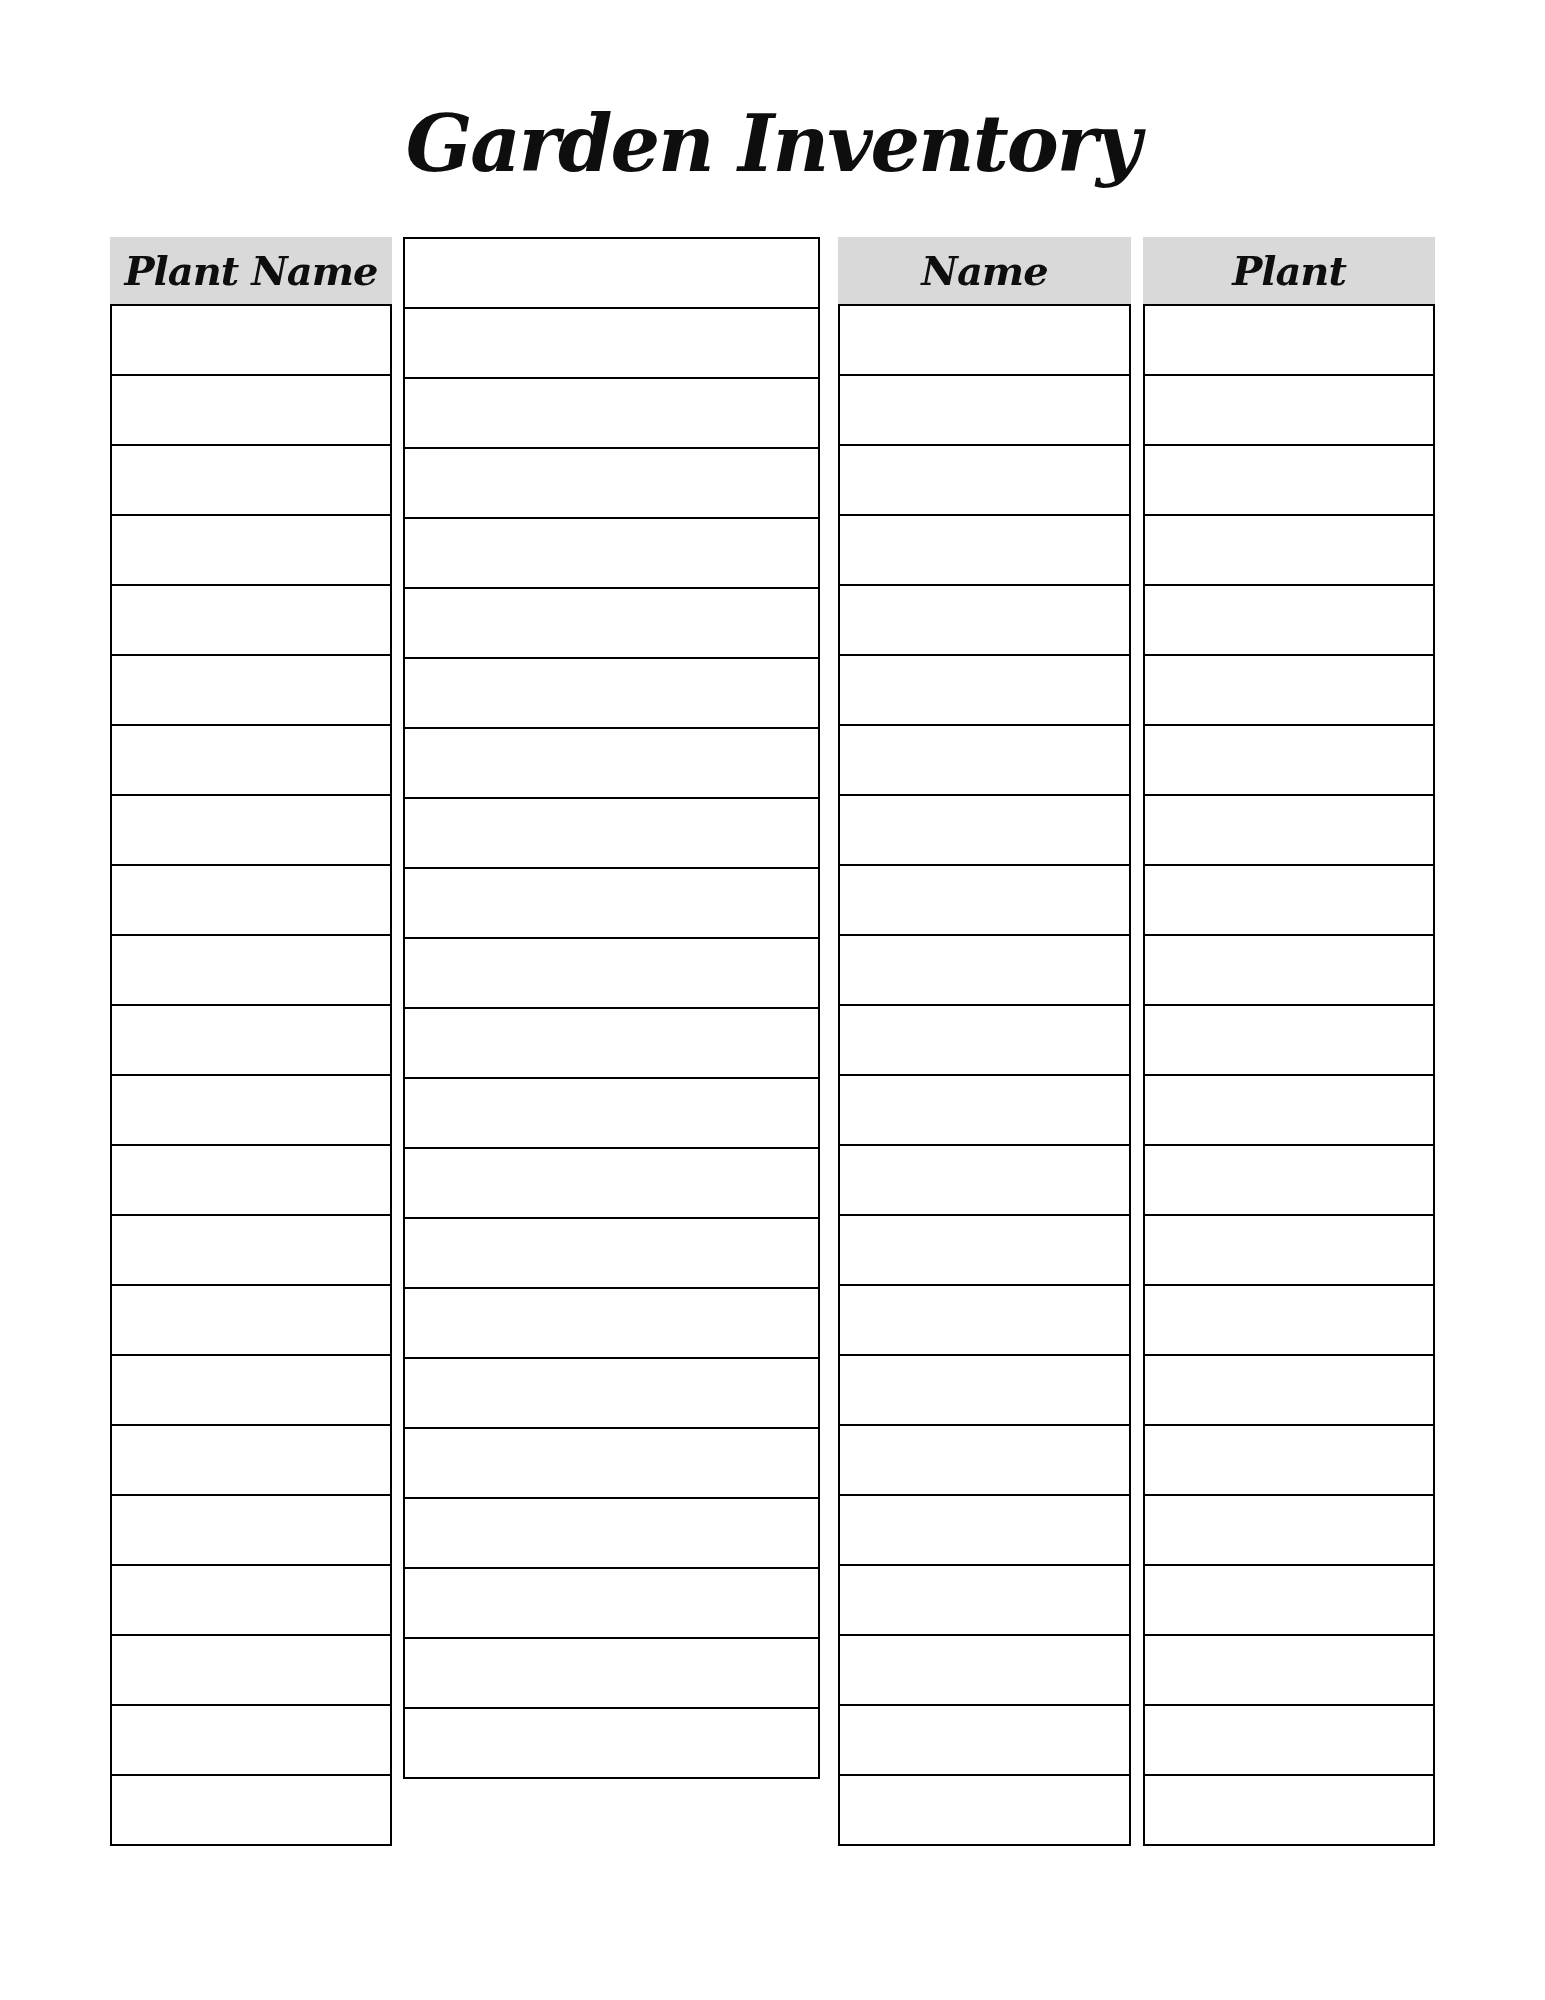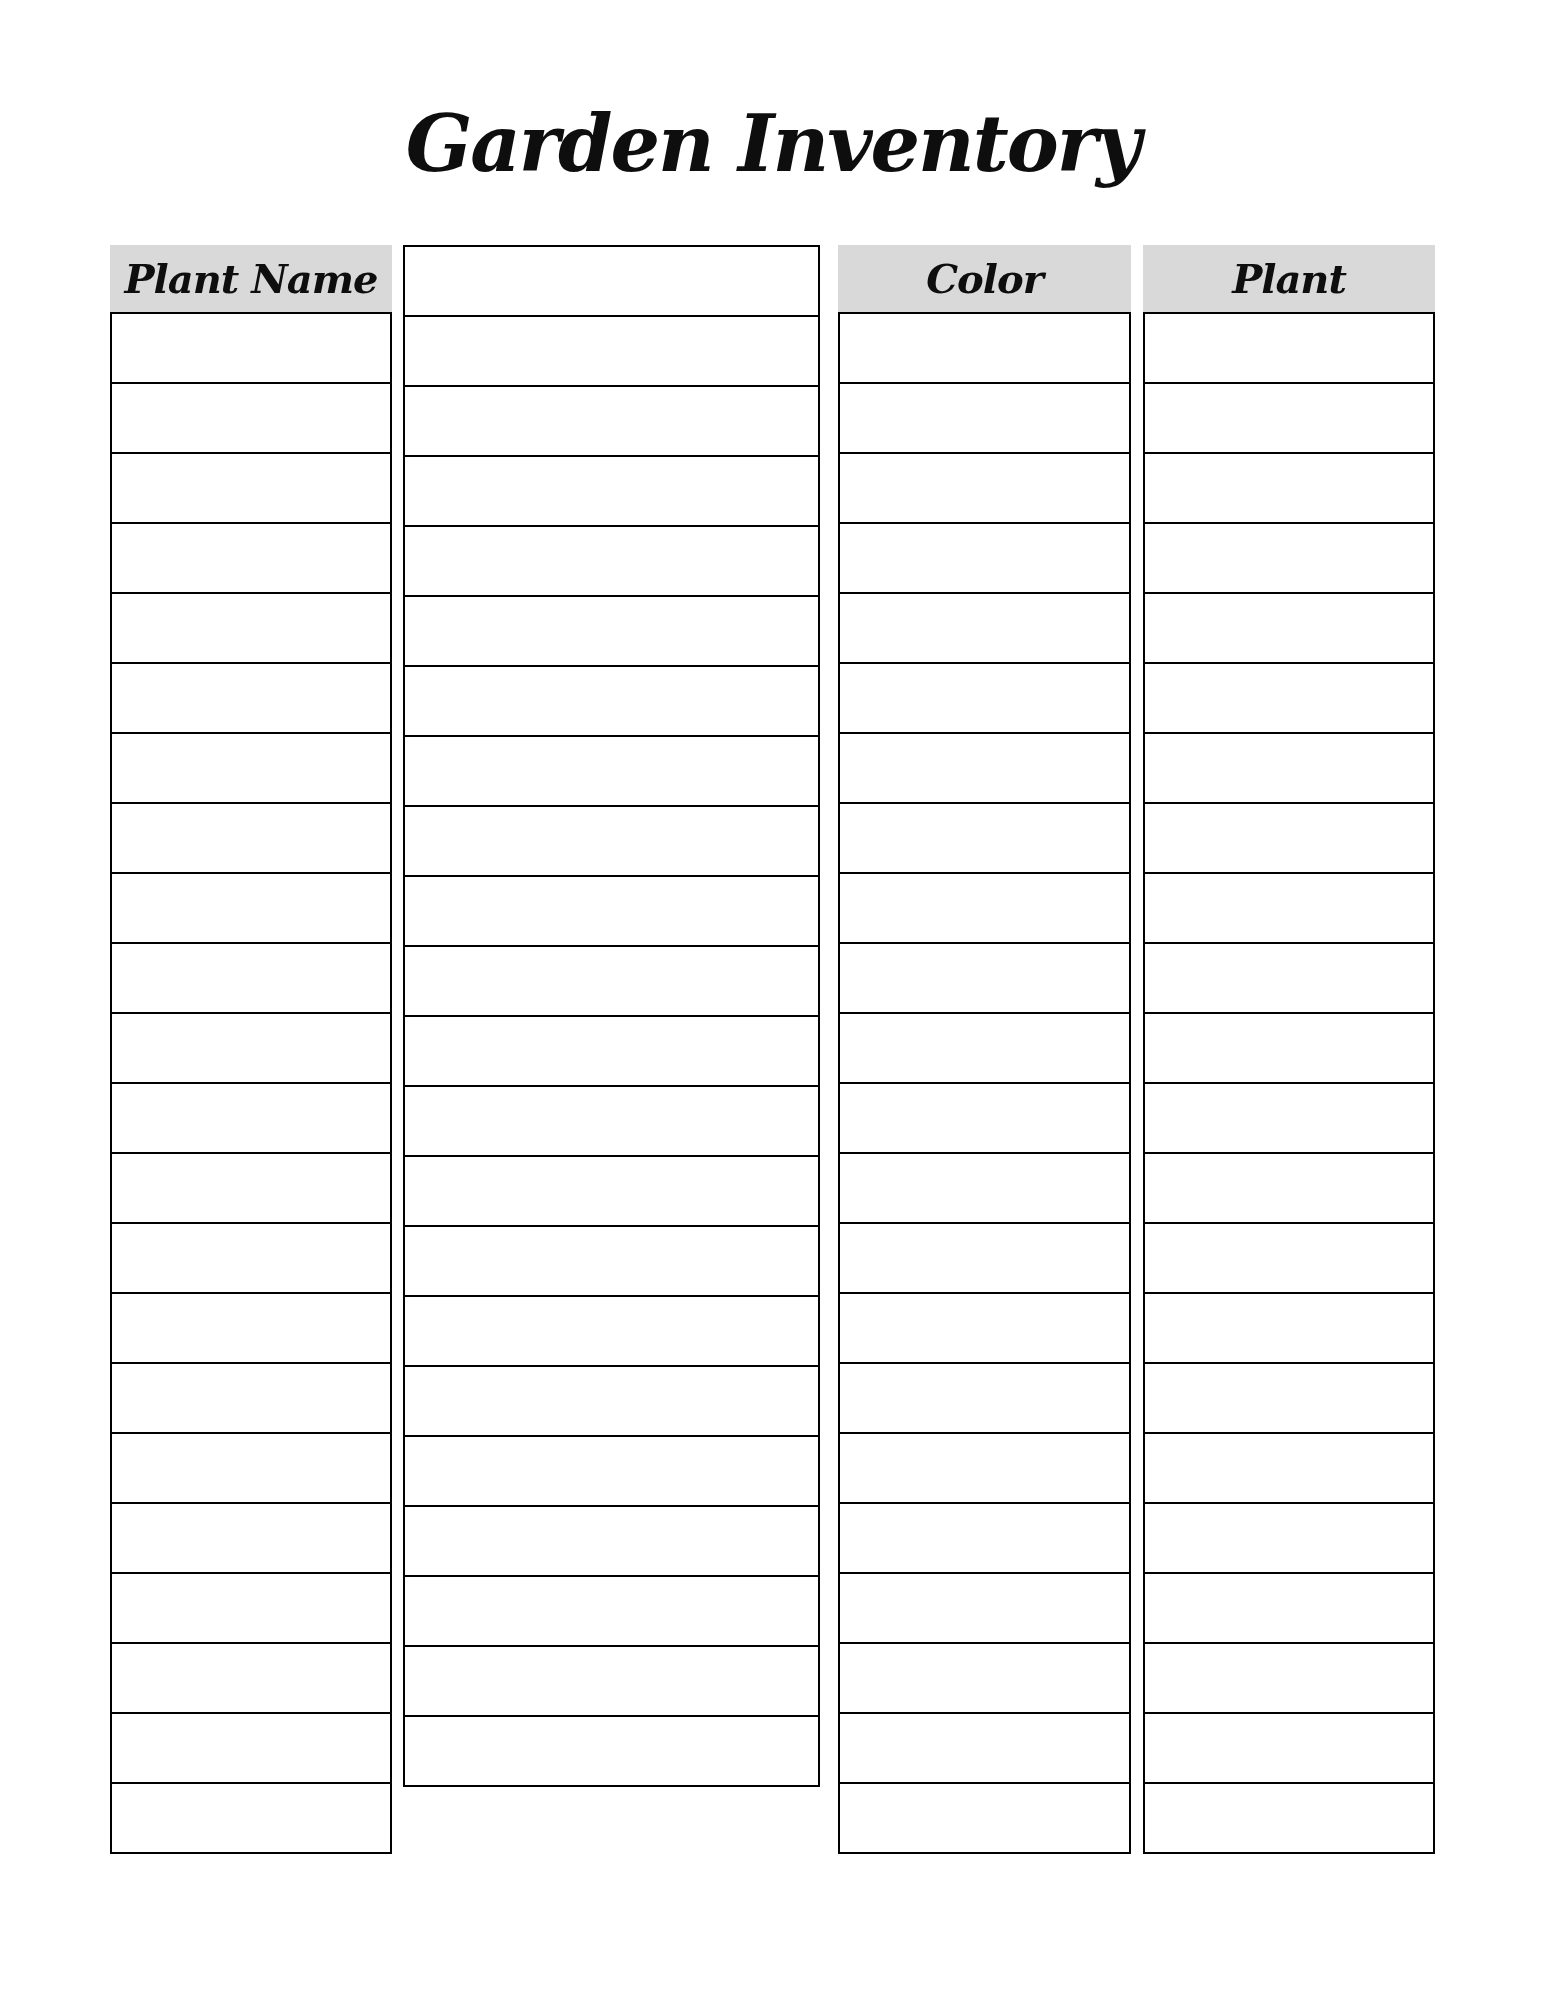--- a/index.html
+++ b/index.html
@@ -31,21 +31,21 @@
   }
   .table-area {
     position: absolute;
     top: 0;
     left: 0;
     width: 100%;
     height: 100%;
   }
   .col {
     position: absolute;
-    top: 245px;
+    top: 237px;
   }
   .col-0 { left: 110px;  width: 282px; }
   .col-1 { left: 403px;  width: 417px; }
   .col-2 { left: 838px;  width: 293px; }
   .col-3 { left: 1143px; width: 292px; }
   .col-header {
     height: 67px;
     background: #d9d9d9;
     display: flex;
     align-items: center;
@@ -122,21 +122,21 @@
           <div class="cell"></div>
           <div class="cell"></div>
           <div class="cell"></div>
           <div class="cell"></div>
           <div class="cell"></div>
           <div class="cell"></div>
           <div class="cell"></div>
         </div>
       </div>
       <div class="col col-2">
-        <div class="col-header">Color</div>
+        <div class="col-header">Name</div>
         <div class="col-body">
           <div class="cell"></div>
           <div class="cell"></div>
           <div class="cell"></div>
           <div class="cell"></div>
           <div class="cell"></div>
           <div class="cell"></div>
           <div class="cell"></div>
           <div class="cell"></div>
           <div class="cell"></div>

